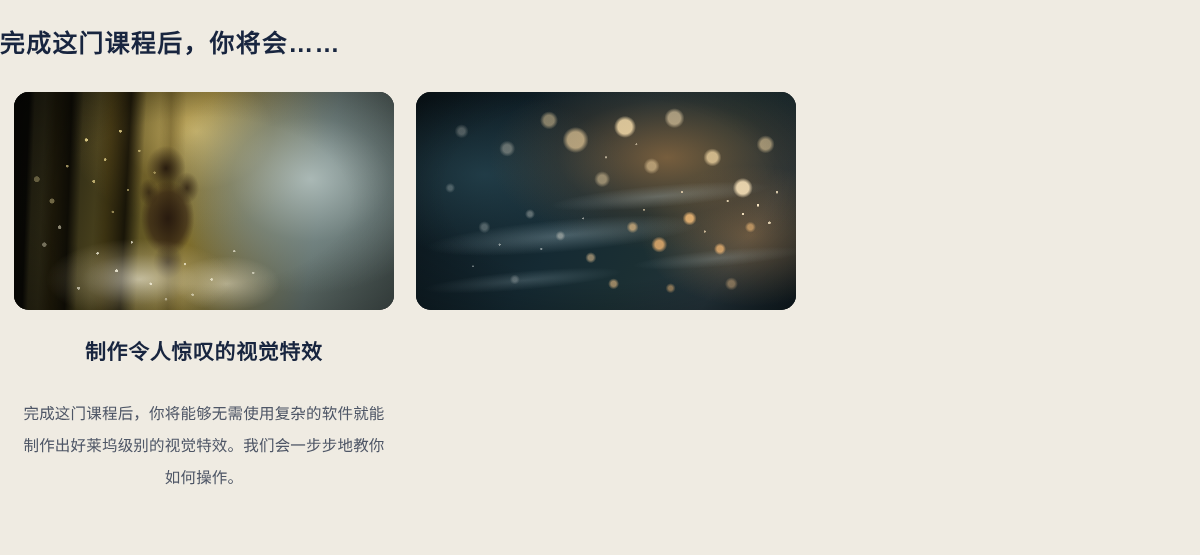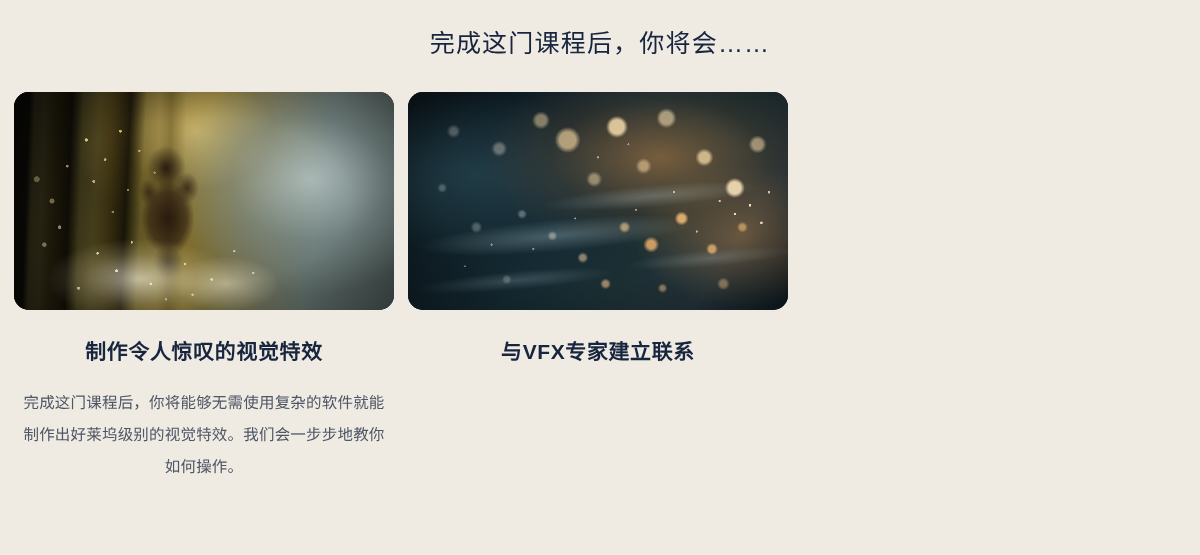--- a/index.html
+++ b/index.html
@@ -23,37 +23,36 @@
     height:555px;
     background:#efebe2;
   }
 
   
   .section-heading {
     position:absolute;
     top:28px;
     left:0;
     width:1200px;
-    text-align:center;
     font-size:25px;
-    font-weight:400;
+    font-weight:700;
     letter-spacing:1.2px;
     color:#18253f;
     line-height:1.2;
     white-space:nowrap;
   }
 
   
   .cards {
     position:absolute;
     top:92px;
     left:14px;
     width:1172px;
     display:flex;
-    gap:14px;
+    gap:22px;
     align-items:flex-start;
   }
 
   .card {
     width:380px;
     display:flex;
     flex-direction:column;
     align-items:center;
   }
 
@@ -246,21 +245,21 @@
     font-size:21px;
     font-weight:700;
     letter-spacing:.6px;
     color:#18253f;
     text-align:center;
     line-height:1.3;
     white-space:nowrap;
   }
 
   .card-body {
-    margin-top:22px;
+    margin-top:33px;
     width:372px;
     font-size:15.5px;
     line-height:32px;
     color:#4e5666;
     text-align:center;
     letter-spacing:.2px;
   }
 </style>
 </head>
 <body>
@@ -285,18 +284,17 @@
     </div>
 
     <div class="card">
       <div class="thumb">
         <div class="img-bokeh-base"></div>
         <div class="img-bokeh-wisps"></div>
         <div class="img-bokeh-dots"></div>
         <div class="img-bokeh-specks"></div>
         <div class="img-bokeh-vig"></div>
       </div>
-      <h3 class="card-title">与VFX专家建立联系</h3>
     </div>
 
 
   </div>
 </div>
 
 </body></html>

